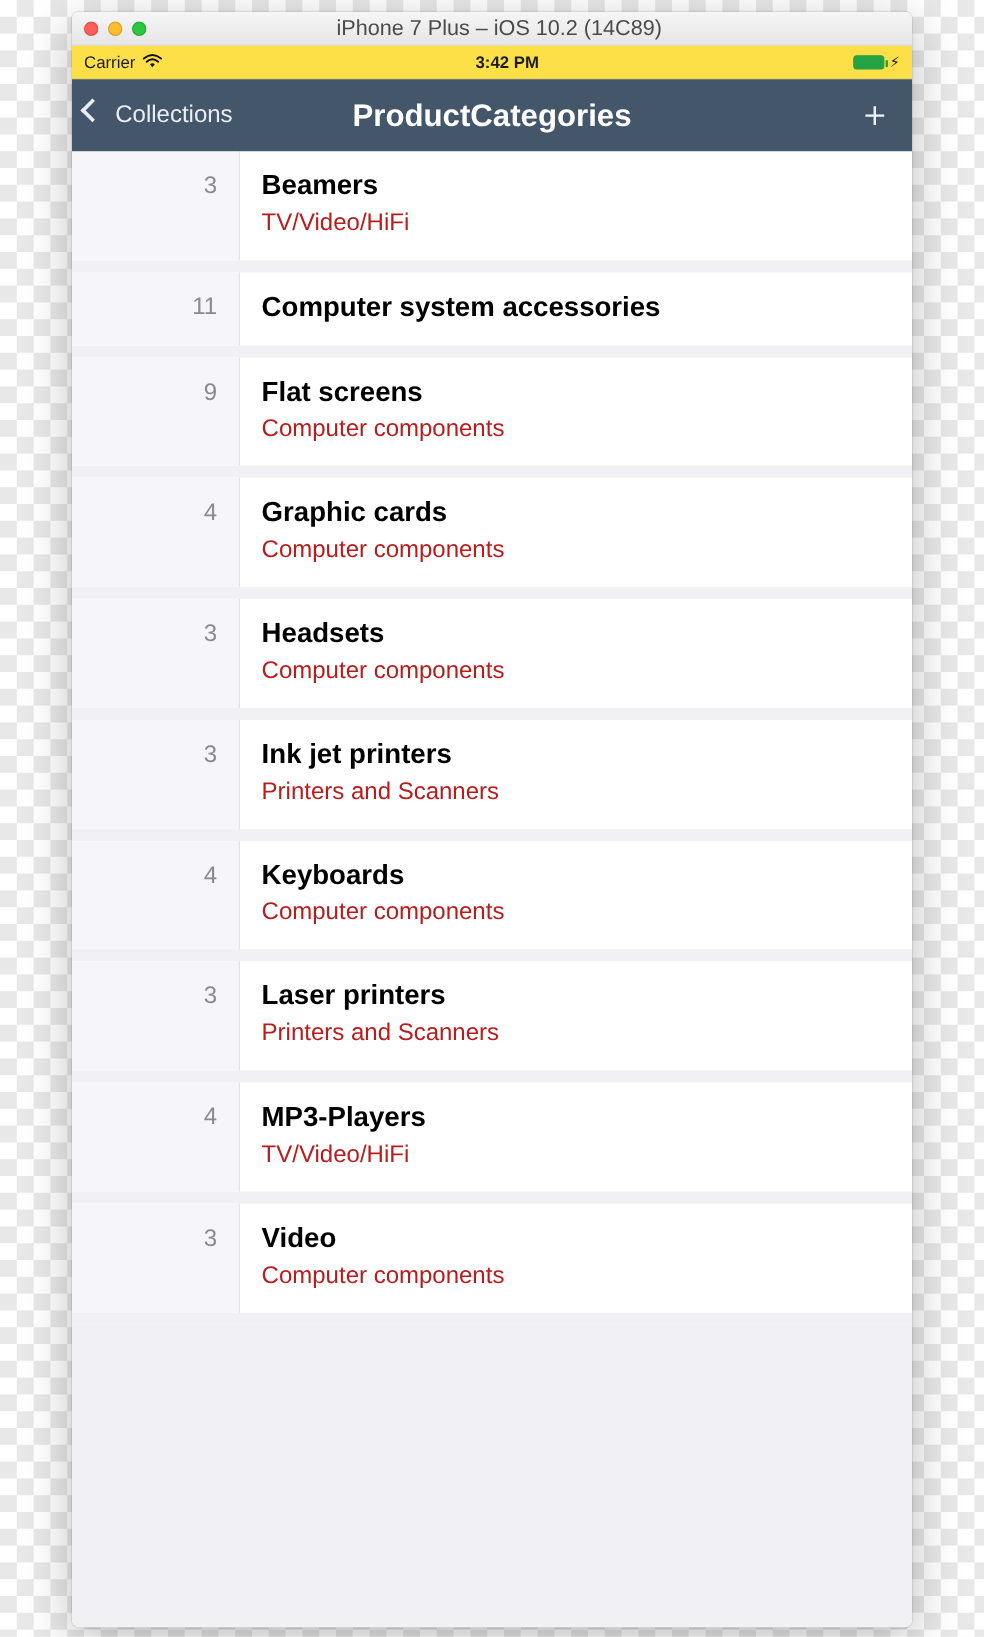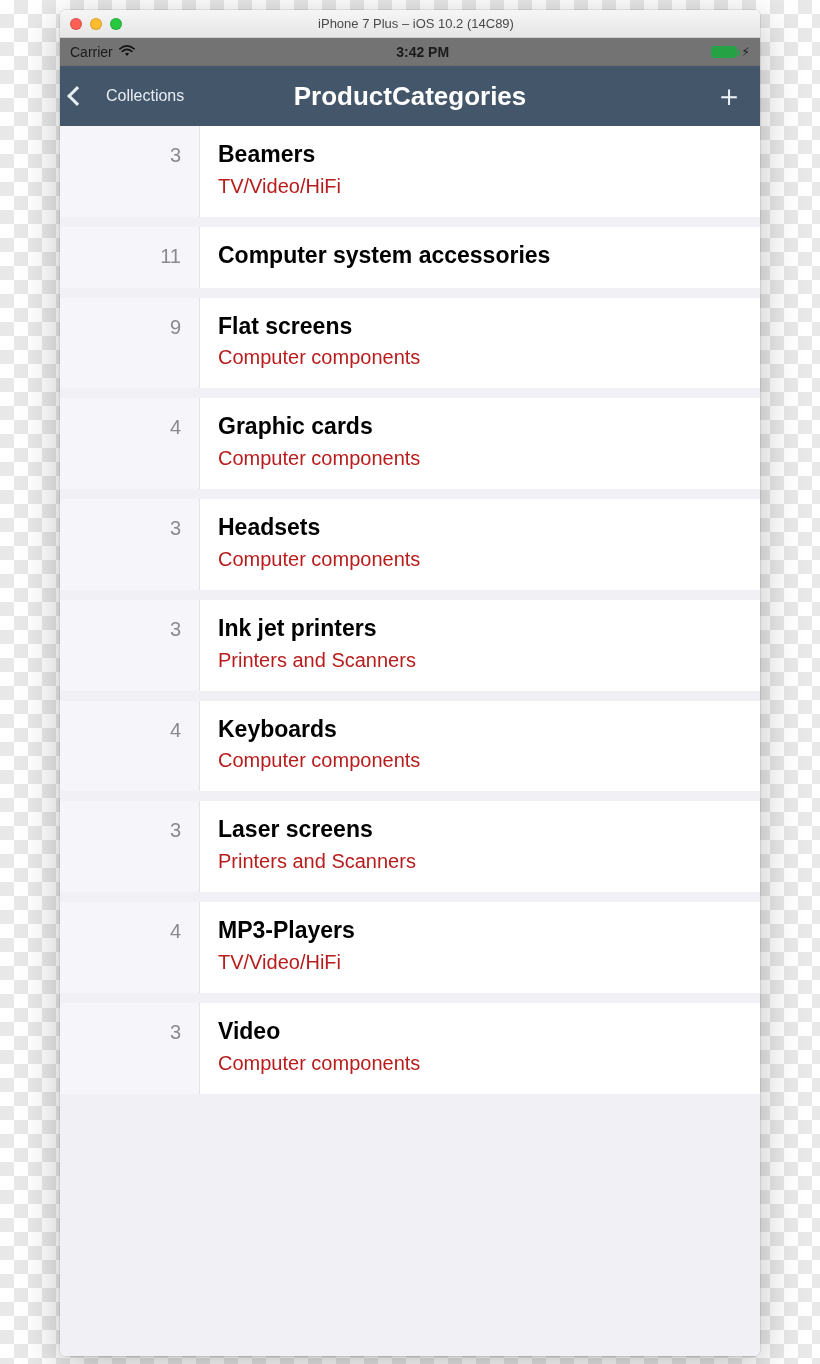--- a/index.html
+++ b/index.html
@@ -37,28 +37,28 @@
   .mac-buttons { display: flex; gap: 8px; }
   .mac-btn {
     width: 12px; height: 12px; border-radius: 50%;
     border: 0.5px solid rgba(0,0,0,0.15);
   }
   .mac-close { background: #ff5f57; }
   .mac-min   { background: #ffbd2e; }
   .mac-max   { background: #28c940; }
   .mac-title {
     position: absolute; left: 12px; right: 0; text-align: center;
-    font-size: 13px; color: #4a4a4a;
+    font-size: 18px; color: #4a4a4a;
     pointer-events: none;
   }
 
   
   .ios-status {
     height: 28px;
-    background: #737373;
+    background: #fde047;
     border-bottom: 1px solid rgba(0,0,0,0.05);
     display: flex;
     align-items: center;
     justify-content: space-between;
     padding: 12px 10px;
     font-size: 14px;
     color: #1b1b1b;
   }
   .status-left { display: flex; align-items: center; gap: 6px; }
   .status-right { display: flex; align-items: center; gap: 4px; }
@@ -78,22 +78,22 @@
   .ios-nav {
     height: 60px;
     background: #44566a;
     color: #ffffff;
     display: flex;
     align-items: center;
     padding: 0 10px;
     position: relative;
   }
   .nav-back {
-    display: flex; align-items: center; gap: 18px;
-    font-size: 16px; color: #e8eef4;
+    display: flex; align-items: flex-start; gap: 8px;
+    font-size: 20px; color: #e8eef4;
   }
   .chev {
     width: 14px; height: 14px;
     border-left: 3px solid #e8eef4;
     border-bottom: 3px solid #e8eef4;
     transform: rotate(45deg);
     margin-right: 4px;
   }
   .nav-title {
     position: absolute; left: 0; right: 0; text-align: center;
@@ -233,21 +233,21 @@
       <div class="row">
         <div class="row-count">4</div>
         <div class="row-body">
           <div class="row-title">Keyboards</div>
           <div class="row-sub">Computer components</div>
         </div>
       </div>
       <div class="row">
         <div class="row-count">3</div>
         <div class="row-body">
-          <div class="row-title">Laser screens</div>
+          <div class="row-title">Laser printers</div>
           <div class="row-sub">Printers and Scanners</div>
         </div>
       </div>
       <div class="row">
         <div class="row-count">4</div>
         <div class="row-body">
           <div class="row-title">MP3-Players</div>
           <div class="row-sub">TV/Video/HiFi</div>
         </div>
       </div>

